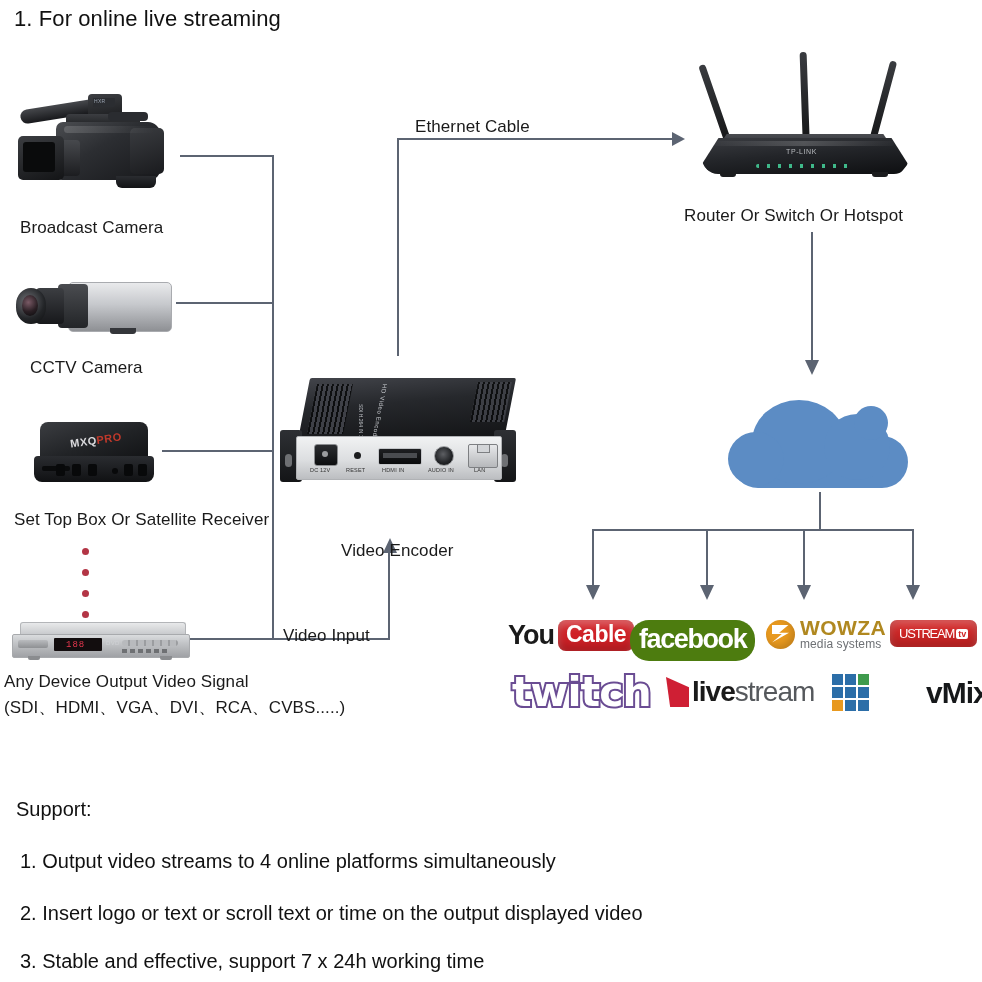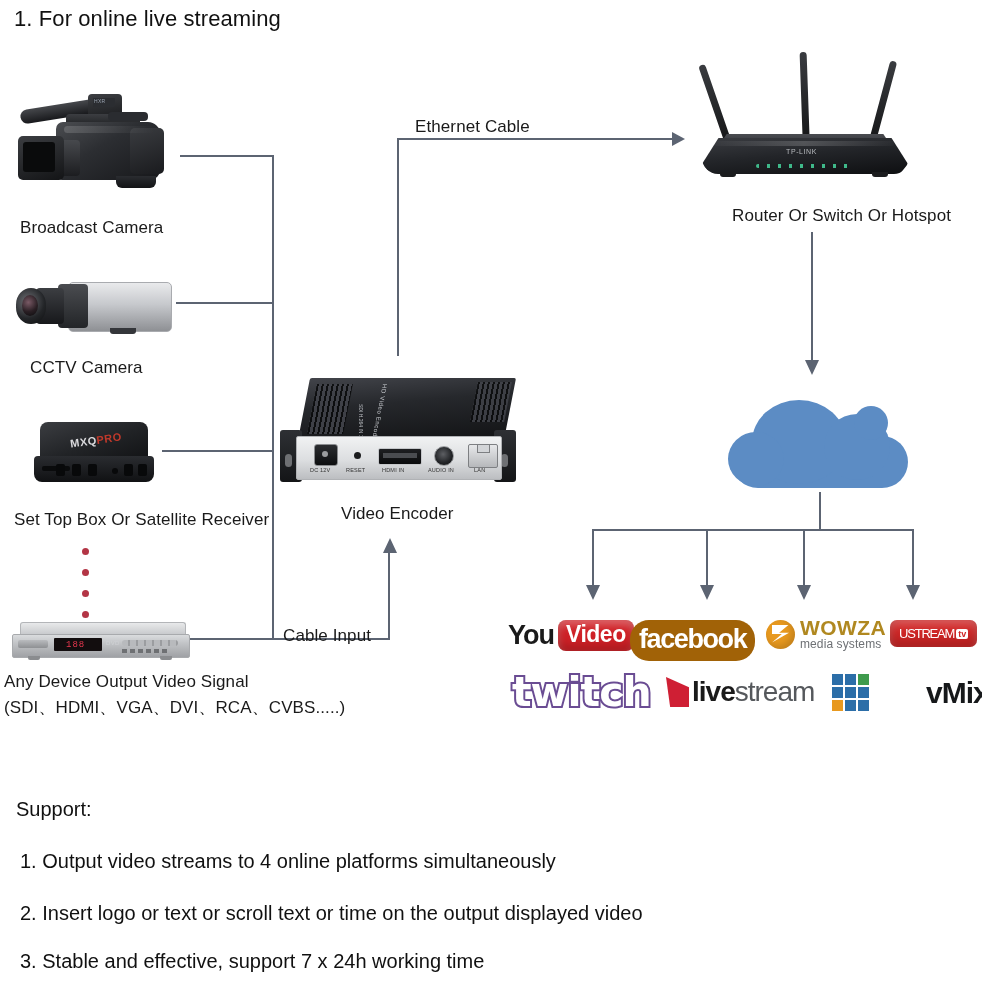--- a/index.html
+++ b/index.html
@@ -152,21 +152,21 @@
      font-size:28px;color:#e8f2fb;z-index:3;letter-spacing:.3px;}
 
   
   .logo{position:absolute;display:flex;align-items:center;}
   
   .yt-you{font-size:27px;font-weight:bold;color:#1a1a1a;letter-spacing:-1px;}
   .yt-tube{font-size:23px;font-weight:bold;color:#fff;background:#cf2026;border-radius:8px;
      padding:1px 8px 3px;margin-left:4px;letter-spacing:-.5px;
      box-shadow:inset 0 -6px 10px rgba(0,0,0,.18),inset 0 5px 8px rgba(255,255,255,.32);}
   
-  .fb{background:#a16207;padding:4px 9px 6px;border-radius:19px;}
+  .fb{background:#4d7c0f;padding:4px 9px 6px;border-radius:19px;}
   .fb span{font-size:27px;font-weight:bold;color:#fff;letter-spacing:-1.4px;}
   
   .wz-ic{width:29px;height:29px;border-radius:50%;background:#e8991f;position:relative;margin-right:5px;
      box-shadow:inset -3px -3px 7px rgba(0,0,0,.16);}
   .wz-ic:after{content:"";position:absolute;left:6px;top:5px;width:17px;height:18px;background:#fff;
      clip-path:polygon(0 0,100% 0,42% 46%,100% 46%,0 100%,58% 52%,0 52%);}
   .wz-t1{font-size:21px;font-weight:bold;color:#b08820;letter-spacing:.4px;line-height:1;}
   .wz-t2{font-size:12px;color:#6d7074;letter-spacing:.1px;line-height:1.1;}
   
   .us{background:#cf2626;border-radius:7px;padding:6px 9px;
@@ -194,21 +194,21 @@
 <div class="abs lbl" id="title">1. For online live streaming</div>
 
 <div class="hline" style="left:180px;top:155px;width:94px;"></div>
 <div class="hline" style="left:176px;top:302px;width:98px;"></div>
 <div class="hline" style="left:162px;top:450px;width:112px;"></div>
 <div class="hline" style="left:176px;top:638px;width:98px;"></div>
 <div class="vline" style="left:272px;top:155px;height:485px;"></div>
 <div class="hline" style="left:272px;top:638px;width:118px;"></div>
 <div class="vline" style="left:388px;top:552px;height:88px;"></div>
 <div class="arrowU" style="left:383px;top:538px;"></div>
-<div class="abs lbl" style="left:283px;top:626px;">Cable Input</div>
+<div class="abs lbl" style="left:283px;top:626px;">Video Input</div>
 
 <div class="vline" style="left:397px;top:138px;height:218px;"></div>
 <div class="hline" style="left:397px;top:138px;width:277px;"></div>
 <div class="arrowR" style="left:672px;top:132px;"></div>
 <div class="abs lbl" style="left:415px;top:117px;">Ethernet Cable</div>
 
 <div class="vline" style="left:811px;top:232px;height:130px;"></div>
 <div class="arrowD" style="left:805px;top:360px;"></div>
 
 <div class="vline" style="left:819px;top:492px;height:37px;"></div>
@@ -306,47 +306,47 @@
   <div class="enc-rst"></div>
   <div class="enc-hdmi"></div>
   <div class="enc-aud"></div>
   <div class="enc-lan"></div>
   <div class="enc-pl" style="left:28px;top:93px;">DC 12V</div>
   <div class="enc-pl" style="left:64px;top:93px;">RESET</div>
   <div class="enc-pl" style="left:100px;top:93px;">HDMI IN</div>
   <div class="enc-pl" style="left:146px;top:93px;">AUDIO IN</div>
   <div class="enc-pl" style="left:192px;top:93px;">LAN</div>
 </div>
-<div class="abs lbl" style="left:341px;top:504px;">Video Encoder</div>
+<div class="abs lbl" style="left:341px;top:541px;">Video Encoder</div>
 
 <div class="router">
   <div class="ant" style="left:38px;top:16px;height:92px;transform:rotate(-19deg);"></div>
   <div class="ant" style="left:113px;top:8px;height:98px;transform:rotate(-2deg);"></div>
   <div class="ant" style="left:176px;top:14px;height:94px;transform:rotate(15deg);"></div>
   <div class="rt-top"></div>
   <div class="rt-body"></div>
   <div class="rt-gloss"></div>
   <div class="rt-logo">TP-LINK</div>
   <div class="rt-leds"></div>
   <div class="rt-foot" style="left:30px;"></div>
   <div class="rt-foot" style="left:182px;"></div>
 </div>
-<div class="abs lbl" style="left:684px;top:206px;margin-left:48px;">Router Or Switch Or Hotspot</div>
+<div class="abs lbl" style="left:684px;top:206px;">Router Or Switch Or Hotspot</div>
 
 <div class="cloud">
   <div class="cl" style="left:4px;top:44px;width:176px;height:52px;border-radius:30px;"></div>
   <div class="cl" style="left:24px;top:8px;width:94px;height:84px;"></div>
   <div class="cl" style="left:96px;top:22px;width:66px;height:66px;"></div>
   <div class="cl" style="left:126px;top:14px;width:34px;height:34px;"></div>
   <div class="cl" style="left:0px;top:40px;width:56px;height:54px;"></div>
 </div>
 
 <div class="logo" style="left:508px;top:620px;">
   <span class="yt-you">You</span>
-  <span class="yt-tube">Video</span>
+  <span class="yt-tube">Cable</span>
 </div>
 
 <div class="logo fb" style="left:630px;top:620px;">
   <span>facebook</span>
 </div>
 
 <div class="logo" style="left:766px;top:617px;">
   <span class="wz-ic"></span>
   <span style="display:flex;flex-direction:column;">
     <span class="wz-t1">WOWZA</span>

